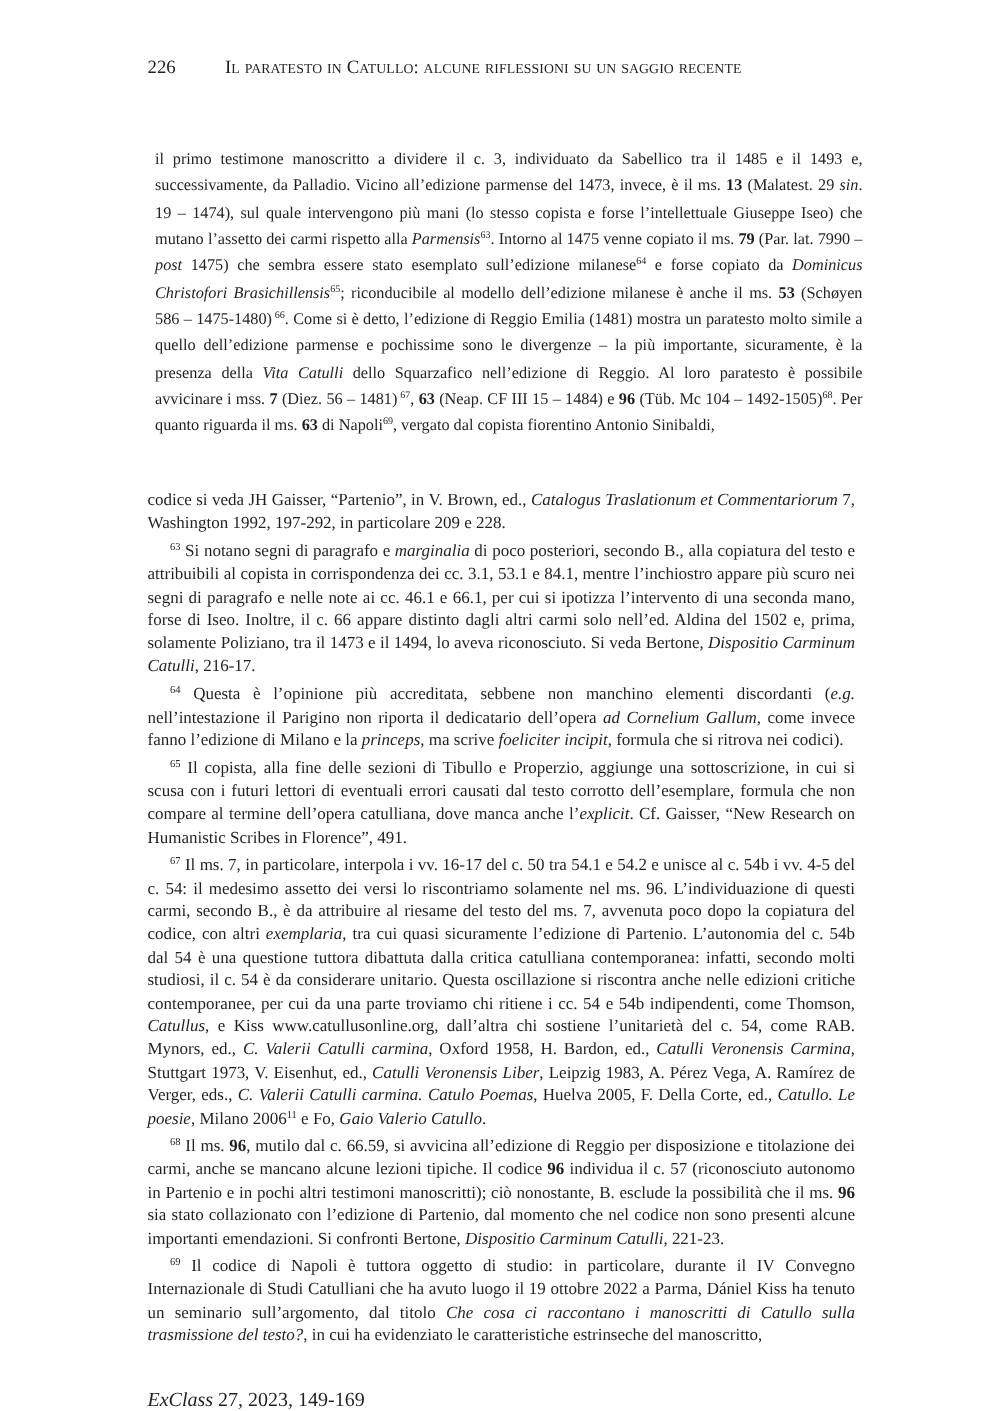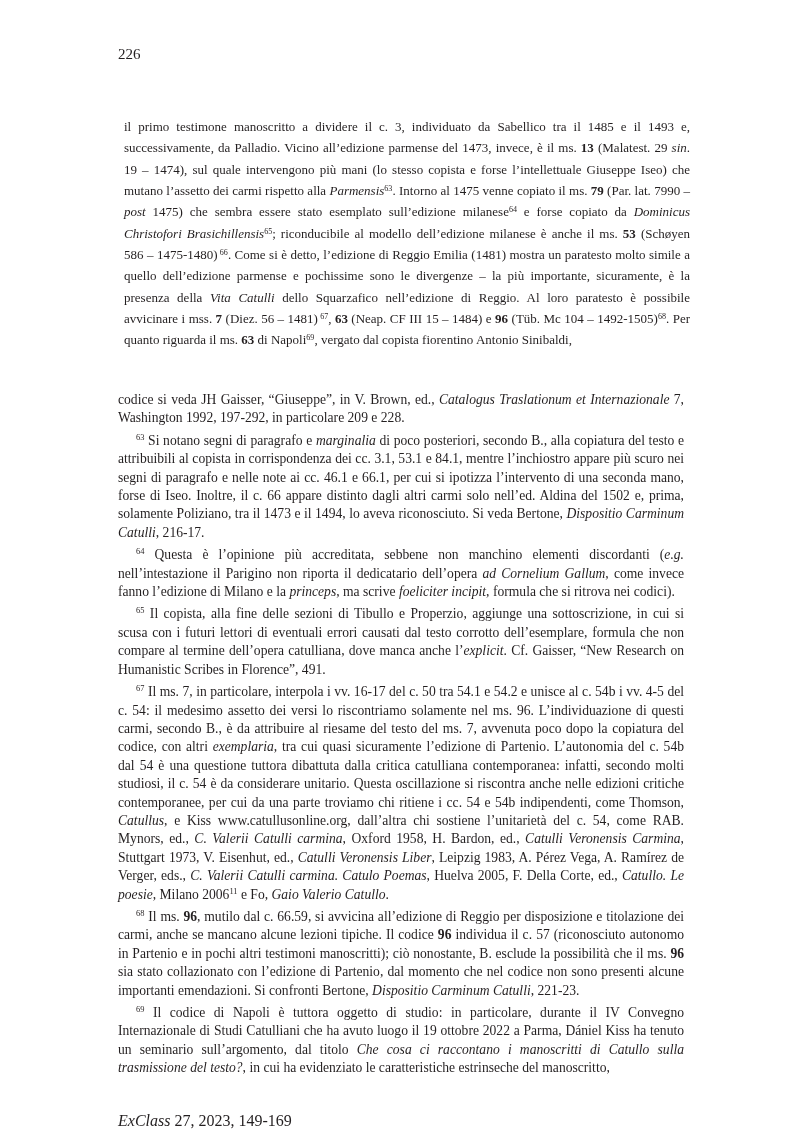--- a/index.html
+++ b/index.html
@@ -23,28 +23,29 @@
   .footer .left { position: absolute; left: 0; top: 0; }
   .footer .right { position: absolute; right: 0; top: 0; }
   i, .it { font-style: italic; }
   b { font-weight: bold; }
 </style>
 </head>
 <body>
 
 <div class="header">
   <span class="pagenum">226</span>
+  <span class="running">Il paratesto in Catullo: alcune riflessioni su un saggio recente</span>
 </div>
 
 <div class="body-text">
   <p id="body-para"><span>il primo testimone manoscritto a dividere il c. 3, individuato da Sabellico tra il 1485 e il 1493 e, successivamente, da Palladio. Vicino all’edizione parmense del 1473, invece, è il ms. </span><b>13</b><span> (Malatest. 29 </span><i>sin</i><span>. 19 – 1474), sul quale intervengono più mani (lo stesso copista e forse l’intellettuale Giuseppe Iseo) che mutano l’assetto dei carmi rispetto alla </span><i>Parmensis</i><sup>63</sup><span>. Intorno al 1475 venne copiato il ms. </span><b>79</b><span> (Par. lat. 7990 – </span><i>post</i><span> 1475) che sembra essere stato esemplato sull’edizione milanese</span><sup>64</sup><span> e forse copiato da </span><i>Dominicus Christofori Brasichillensis</i><sup>65</sup><span>; riconducibile al modello dell’edizione milanese è anche il ms. </span><b>53</b><span> (Schøyen 586 – 1475-1480)</span><sup> 66</sup><span>. Come si è detto, l’edizione di Reggio Emilia (1481) mostra un paratesto molto simile a quello dell’edizione parmense e pochissime sono le divergenze – la più importante, sicuramente, è la presenza della </span><i>Vita Catulli</i><span> dello Squarzafico nell’edizione di Reggio. Al loro paratesto è possibile avvicinare i mss. </span><b>7</b><span> (Diez. 56 – 1481)</span><sup> 67</sup><span>, </span><b>63</b><span> (Neap. CF III 15 – 1484) e </span><b>96</b><span> (Tüb. Mc 104 – 1492-1505)</span><sup>68</sup><span>. Per quanto riguarda il ms. </span><b>63</b><span> di Napoli</span><sup>69</sup><span>, vergato dal copista fiorentino Antonio Sinibaldi,</span></p>
 </div>
 
 <div class="notes" id="notes">
-    <p class="cont"><span>codice si veda JH Gaisser, “Giuseppe”, in V. Brown, ed., </span><i>Catalogus Traslationum et Internazionale</i><span> 7, Washington 1992, 197-292, in particolare 209 e 228.</span></p>
+    <p class="cont"><span>codice si veda JH Gaisser, “Partenio”, in V. Brown, ed., </span><i>Catalogus Traslationum et Commentariorum</i><span> 7, Washington 1992, 197-292, in particolare 209 e 228.</span></p>
     <p class="fn"><sup>63</sup><span> Si notano segni di paragrafo e </span><i>marginalia</i><span> di poco posteriori, secondo B., alla copiatura del testo e attribuibili al copista in corrispondenza dei cc. 3.1, 53.1 e 84.1, mentre l’inchiostro appare più scuro nei segni di paragrafo e nelle note ai cc. 46.1 e 66.1, per cui si ipotizza l’intervento di una seconda mano, forse di Iseo. Inoltre, il c. 66 appare distinto dagli altri carmi solo nell’ed. Aldina del 1502 e, prima, solamente Poliziano, tra il 1473 e il 1494, lo aveva riconosciuto. Si veda Bertone, </span><i>Dispositio Carminum Catulli</i><span>, 216-17.</span></p>
     <p class="fn"><sup>64</sup><span> Questa è l’opinione più accreditata, sebbene non manchino elementi discordanti (</span><i>e.g.</i><span> nell’intestazione il Parigino non riporta il dedicatario dell’opera </span><i>ad Cornelium Gallum</i><span>, come invece fanno l’edizione di Milano e la </span><i>princeps</i><span>, ma scrive </span><i>foeliciter incipit</i><span>, formula che si ritrova nei codici).</span></p>
     <p class="fn"><sup>65</sup><span> Il copista, alla fine delle sezioni di Tibullo e Properzio, aggiunge una sottoscrizione, in cui si scusa con i futuri lettori di eventuali errori causati dal testo corrotto dell’esemplare, formula che non compare al termine dell’opera catulliana, dove manca anche l’</span><i>explicit</i><span>. Cf. Gaisser, “New Research on Humanistic Scribes in Florence”, 491.</span></p>
     <p class="fn"><sup>67</sup><span> Il ms. 7, in particolare, interpola i vv. 16-17 del c. 50 tra 54.1 e 54.2 e unisce al c. 54b i vv. 4-5 del c. 54: il medesimo assetto dei versi lo riscontriamo solamente nel ms. 96. L’individuazione di questi carmi, secondo B., è da attribuire al riesame del testo del ms. 7, avvenuta poco dopo la copiatura del codice, con altri </span><i>exemplaria</i><span>, tra cui quasi sicuramente l’edizione di Partenio. L’autonomia del c. 54b dal 54 è una questione tuttora dibattuta dalla critica catulliana contemporanea: infatti, secondo molti studiosi, il c. 54 è da considerare unitario. Questa oscillazione si riscontra anche nelle edizioni critiche contemporanee, per cui da una parte troviamo chi ritiene i cc. 54 e 54b indipendenti, come Thomson, </span><i>Catullus</i><span>, e Kiss www.catullusonline.org, dall’altra chi sostiene l’unitarietà del c. 54, come RAB. Mynors, ed., </span><i>C. Valerii Catulli carmina</i><span>, Oxford 1958, H. Bardon, ed., </span><i>Catulli Veronensis Carmina</i><span>, Stuttgart 1973, V. Eisenhut, ed., </span><i>Catulli Veronensis Liber</i><span>, Leipzig 1983, A. Pérez Vega, A. Ramírez de Verger, eds., </span><i>C. Valerii Catulli carmina. Catulo Poemas</i><span>, Huelva 2005, F. Della Corte, ed., </span><i>Catullo. Le poesie</i><span>, Milano 2006</span><sup>11</sup><span> e Fo, </span><i>Gaio Valerio Catullo</i><span>.</span></p>
     <p class="fn"><sup>68</sup><span> Il ms. </span><b>96</b><span>, mutilo dal c. 66.59, si avvicina all’edizione di Reggio per disposizione e titolazione dei carmi, anche se mancano alcune lezioni tipiche. Il codice </span><b>96</b><span> individua il c. 57 (riconosciuto autonomo in Partenio e in pochi altri testimoni manoscritti); ciò nonostante, B. esclude la possibilità che il ms. </span><b>96</b><span> sia stato collazionato con l’edizione di Partenio, dal momento che nel codice non sono presenti alcune importanti emendazioni. Si confronti Bertone, </span><i>Dispositio Carminum Catulli</i><span>, 221-23.</span></p>
     <p class="fn"><sup>69</sup><span> Il codice di Napoli è tuttora oggetto di studio: in particolare, durante il IV Convegno Internazionale di Studi Catulliani che ha avuto luogo il 19 ottobre 2022 a Parma, Dániel Kiss ha tenuto un seminario sull’argomento, dal titolo </span><i>Che cosa ci raccontano i manoscritti di Catullo sulla trasmissione del testo?</i><span>, in cui ha evidenziato le caratteristiche estrinseche del manoscritto,</span></p>
   </div>
 
 <div class="footer">
   <span class="left"><i>ExClass</i><span> 27, 2023, 149-169</span></span>

